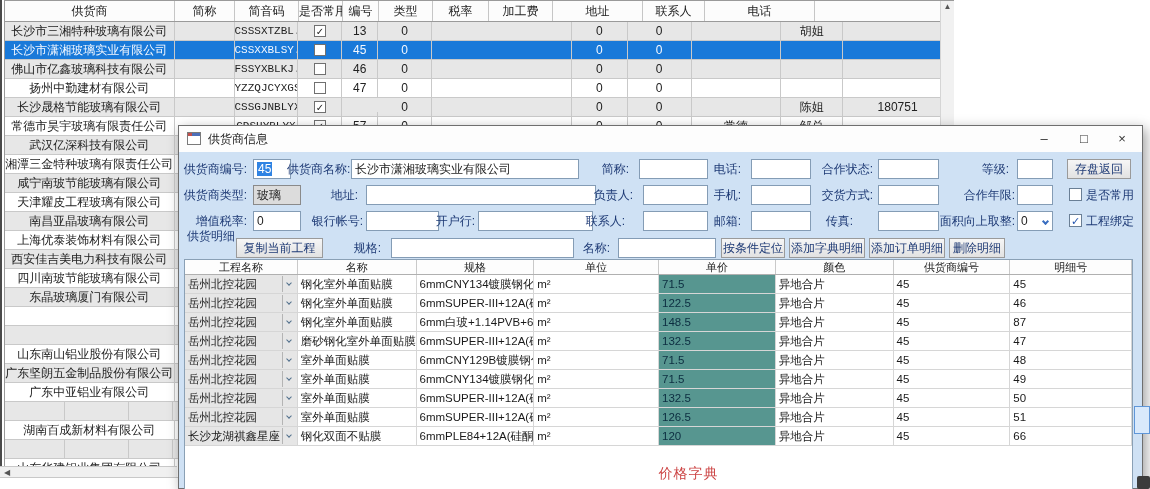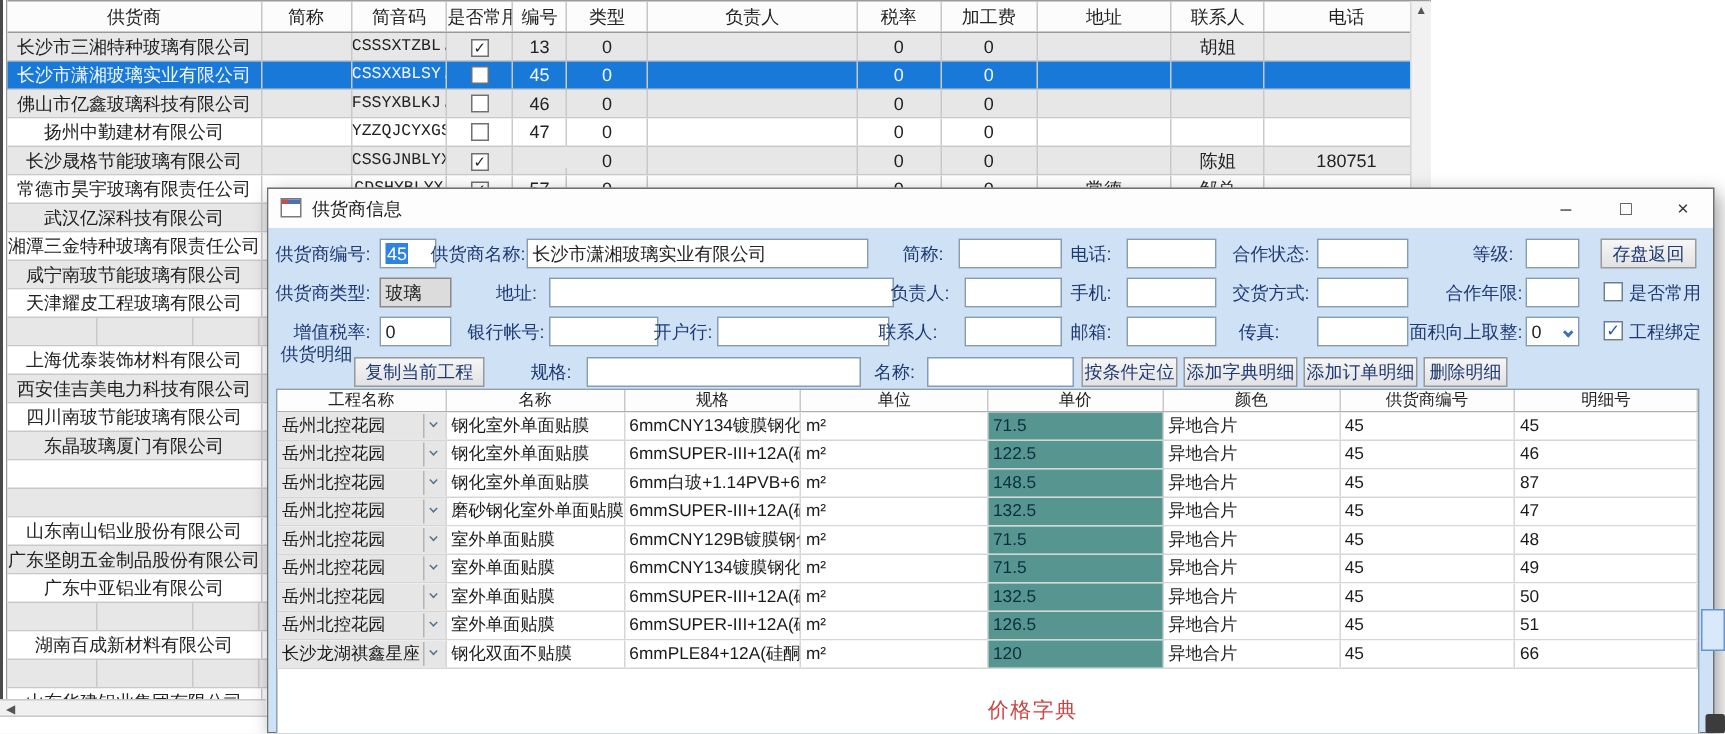--- a/index.html
+++ b/index.html
@@ -63,21 +63,20 @@
 
   <div class="edge-left"></div>
   <div class="bgtable">
     <div class="bghead" id="bg-head">
         <div class="bgh" style="width: 170px;">供货商</div>
         <div class="bgh" style="width: 60px;">简称</div>
         <div class="bgh" style="width: 64px;">简音码</div>
         <div class="bgh" style="width: 44px;">是否常用</div>
         <div class="bgh" style="width: 36px;">编号</div>
         <div class="bgh" style="width: 54px;">类型</div>
-        <div class="bgh" style="width: 140px;">负责人</div>
         <div class="bgh" style="width: 56px;">税率</div>
         <div class="bgh" style="width: 64px;">加工费</div>
         <div class="bgh" style="width: 90px;">地址</div>
         <div class="bgh" style="width: 62px;">联系人</div>
         <div class="bgh" style="width: 110px;">电话</div>
       </div>
     <div id="bg-body">
         <div class="trow odd">
           <div class="tc" style="width: 170px;">长沙市三湘特种玻璃有限公司</div>
           <div class="tc" style="width: 60px;"></div>
@@ -212,20 +211,21 @@
           <div class="tc" style="width: 36px;"></div>
           <div class="tc" style="width: 54px;"></div>
           <div class="tc" style="width: 140px;"></div>
           <div class="tc" style="width: 56px;"></div>
           <div class="tc" style="width: 64px;"></div>
           <div class="tc" style="width: 90px;"></div>
           <div class="tc" style="width: 62px;"></div>
           <div class="tc" style="width: 110px;"></div>
         </div>
         <div class="trow odd">
+          <div class="tc" style="width: 170px;">南昌亚晶玻璃有限公司</div>
           <div class="tc" style="width: 60px;"></div>
           <div class="tc code" style="width: 64px;"></div>
           <div class="tc" style="width: 44px;"></div>
           <div class="tc" style="width: 36px;"></div>
           <div class="tc" style="width: 54px;"></div>
           <div class="tc" style="width: 140px;"></div>
           <div class="tc" style="width: 56px;"></div>
           <div class="tc" style="width: 64px;"></div>
           <div class="tc" style="width: 90px;"></div>
           <div class="tc" style="width: 62px;"></div>

